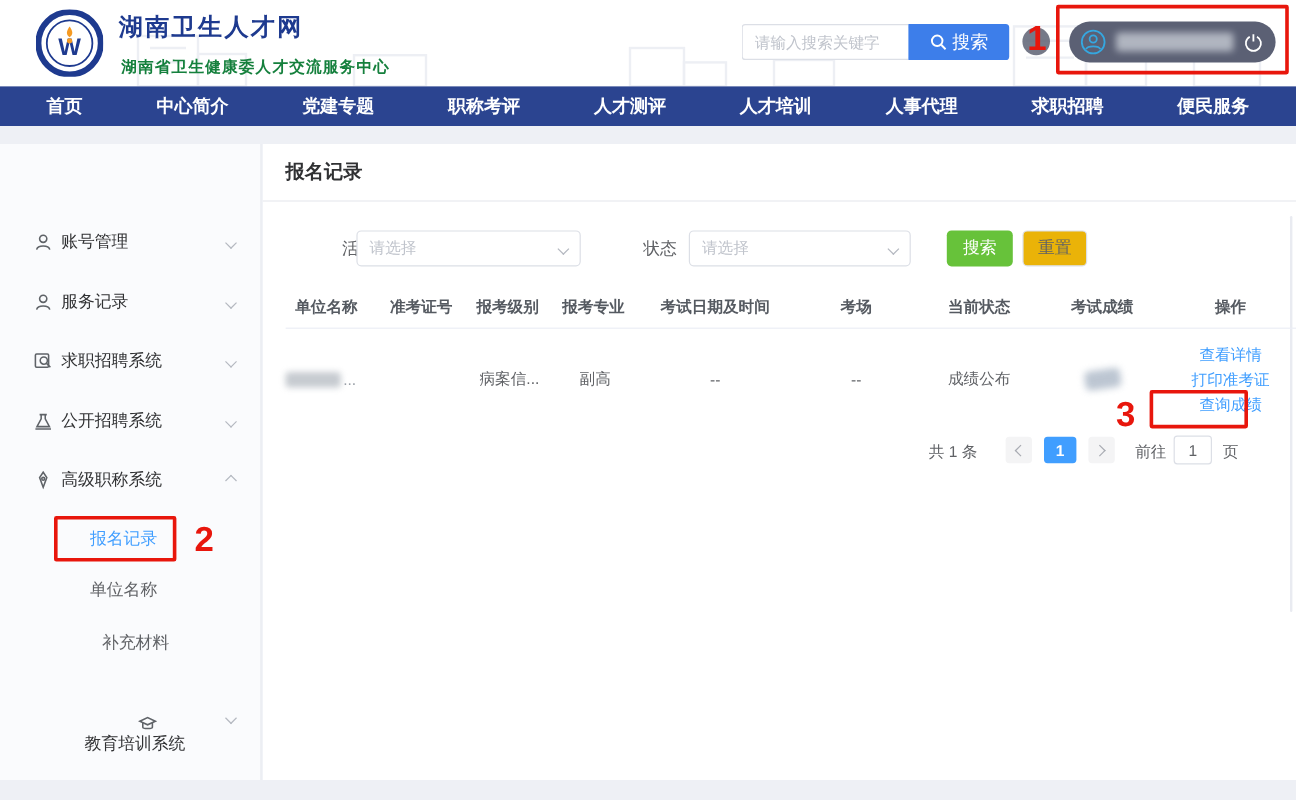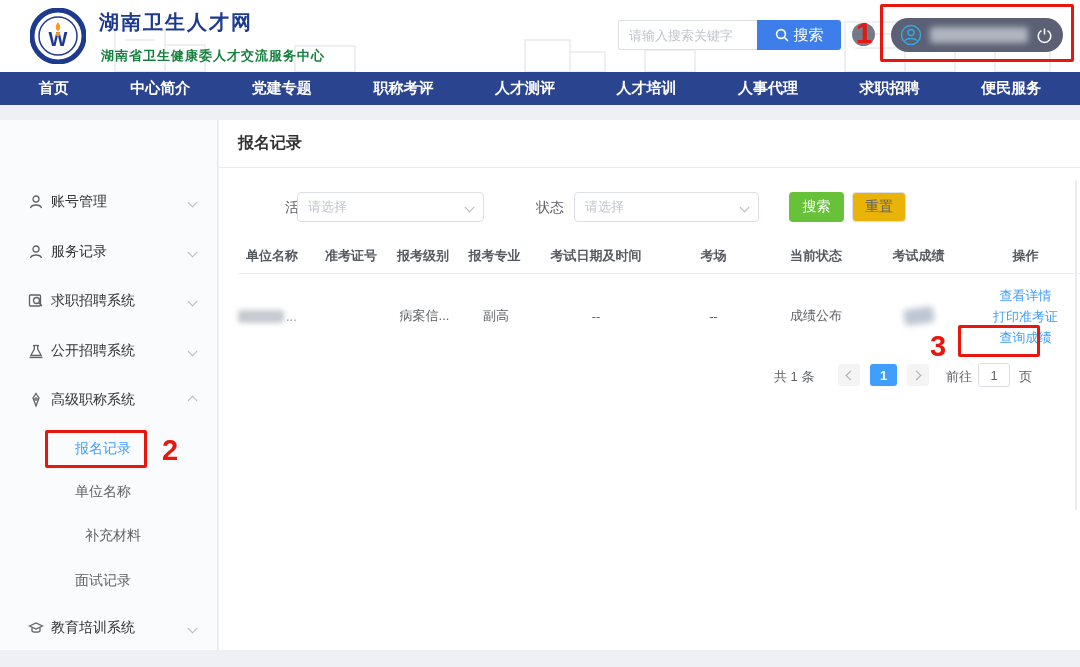--- a/index.html
+++ b/index.html
@@ -227,23 +227,22 @@
           <path d="M8 1.5 L11 6 L8 14 L5 6 Z"></path>
             <circle cx="8" cy="7" r="1.2"></circle>
         </svg>
         <span class="lbl">高级职称系统</span>
         <span class="chev up" style="top:auto;"></span>
       </div>
 
       <div class="sub-item active" style="top:317px;">报名记录</div>
       <div class="sub-item" style="top:360px;">单位名称</div>
       <div class="sub-item" style="top:404px;margin-left:10px;">补充材料</div>
-      <div class="sub-item" style="top:449px;">面试记录</div>
-
-      <div class="side-item" style="top:496px;">
+
+      <div class="side-item" style="top:475px;flex-direction:column;">
         <svg class="ic" viewBox="0 0 16 16" fill="none" stroke="#5f6368" stroke-width="1.3">
           <path d="M1.5 6 L8 3 L14.5 6 L8 9 Z"></path>
           <path d="M4 7.5 L4 11 C4 12.5 12 12.5 12 11 L12 7.5"></path>
         </svg>
         <span class="lbl">教育培训系统</span>
         <span class="chev down" style="top:auto;"></span>
       </div>
 
       <div class="red-box" style="left:45px; top:310px; width:102px; height:38px;"></div>
       <div class="annot-num" style="left:162px; top:316px;">2</div>

